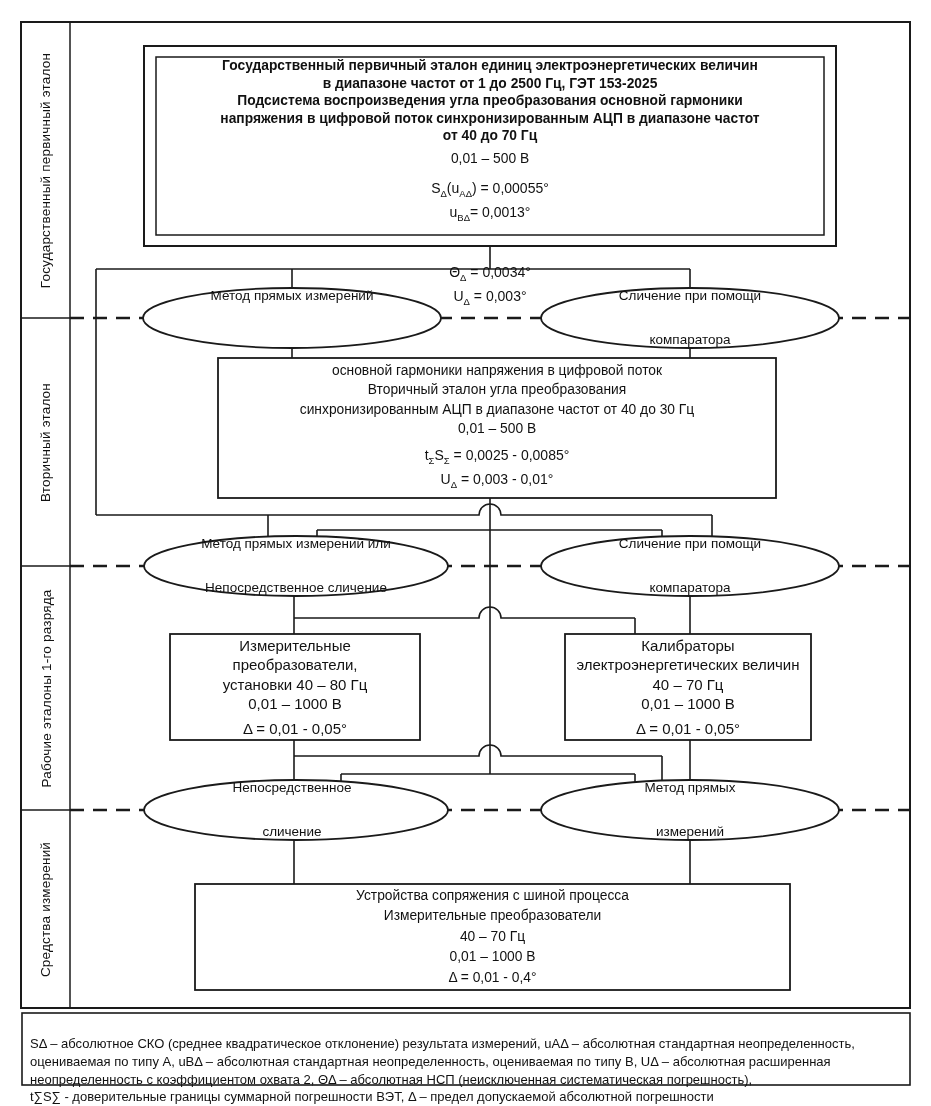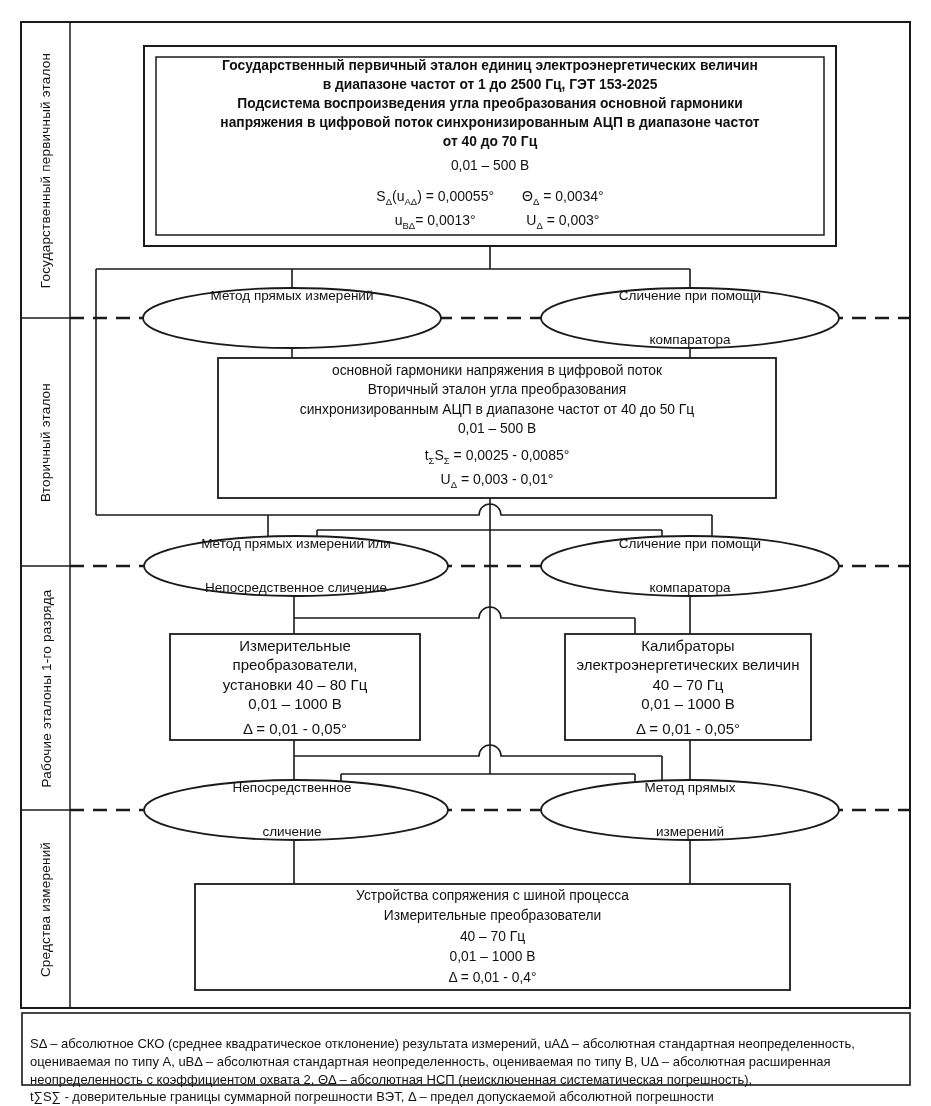--- a/index.html
+++ b/index.html
@@ -11,21 +11,21 @@
   .box{fill:#ffffff;stroke:#1a1a1a;stroke-width:1.8;}
   .frame{fill:none;stroke:#1a1a1a;stroke-width:2;}
   .thin{fill:none;stroke:#1a1a1a;stroke-width:1.5;}
   .ov{position:absolute;display:flex;flex-direction:column;align-items:center;
       justify-content:space-between;text-align:center;}
   .vlab{position:absolute;left:21px;width:49px;display:flex;align-items:center;justify-content:center;}
   .vlab span{transform:rotate(-90deg);white-space:nowrap;font-size:13.5px;letter-spacing:.2px;}
   .ptitle{font-weight:bold;font-size:13.8px;line-height:17.6px;}
   .t14{font-size:13.8px;line-height:18.5px;}
   .eh{font-size:13.5px;line-height:16.5px;}
-  .frow{display:flex;gap:28px;margin-top:11px;}
+  .frow{display:flex;gap:36px;margin-top:11px;flex-direction:column;}
   .fcol{display:flex;flex-direction:column;align-items:center;}
   .fline{font-size:14px;line-height:19px;white-space:nowrap;}
   sub{font-size:9.5px;}
   .mt5{margin-top:5px;}
   .mt6{margin-top:6px;}
   .bx17{font-size:15px;line-height:17px;}
   .bx18{font-size:13.8px;line-height:18.5px;}
   .footer-text{position:absolute;left:30px;top:1019px;width:874px;text-align:left;
                font-size:13px;line-height:17.8px;margin-top:16px;}
 </style>
@@ -139,21 +139,21 @@
     <div>сличение</div>
   </div>
   <div class="ov eh" style="left:541px;top:780px;width:298px;height:60px">
     <div>Метод прямых</div>
     <div>измерений</div>
   </div>
 
   <div class="ov" style="left:220px;top:362px;width:554px;height:132px">
     <div class="bx18">основной гармоники напряжения в цифровой поток</div>
     <div class="bx18">Вторичный эталон угла преобразования</div>
-    <div class="bx18">синхронизированным АЦП в диапазоне частот от 40 до 50 Гц</div>
+    <div class="bx18">синхронизированным АЦП в диапазоне частот от 40 до 30 Гц</div>
     <div class="bx18">0,01 – 500 В</div>
     <div class="fline mt6"><span>t</span><sub>Σ</sub><span>S</span><sub>Σ</sub><span> = 0,0025 - 0,0085°</span></div>
     <div class="fline"><span>U</span><sub>Δ</sub><span> = 0,003 - 0,01°</span></div>
   </div>
 
   <div class="ov" style="left:172px;top:637px;width:246px;height:100px">
     <div class="bx17">Измерительные</div>
     <div class="bx17">преобразователи,</div>
     <div class="bx17">установки 40 – 80 Гц</div>
     <div class="bx17">0,01 – 1000 В</div>

